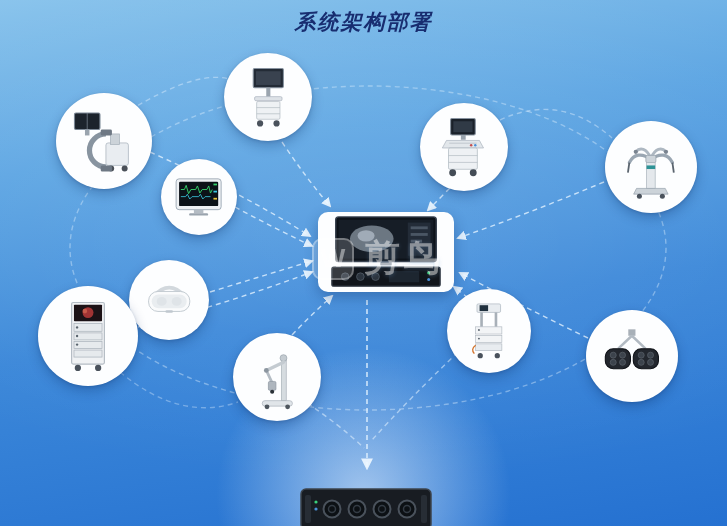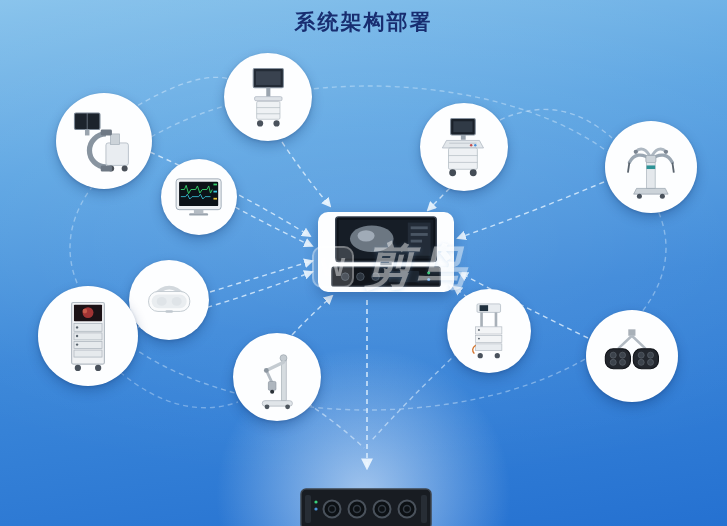--- a/index.html
+++ b/index.html
@@ -18,20 +18,21 @@
 
   .title {
     position: absolute;
     top: 8px; left: 0; right: 0;
     text-align: center;
     font-size: 21px;
     font-weight: bold;
     letter-spacing: 2px;
     color: #182d70;
     z-index: 6;
+    font-style: italic;
   }
 
   .connections {
     position: absolute;
     inset: 0;
     z-index: 1;
     pointer-events: none;
   }
 
   .node {
@@ -84,26 +85,25 @@
     background: rgba(255,255,255,.30);
     border: 2px solid rgba(255,255,255,.65);
     color: rgba(255,255,255,.95);
     font-size: 26px;
     font-weight: bold;
     display: flex;
     align-items: center;
     justify-content: center;
   }
   .watermark .wm-text {
-    font-size: 49px;
+    font-size: 36px;
     font-weight: bold;
     color: rgba(255,255,255,.85);
     letter-spacing: 4px;
     text-shadow: 0 1px 4px rgba(120,170,220,.5);
-    font-style: italic;
   }
 </style>
 </head>
 <body>
 
 <div class="stage">
 
   <div class="title">系统架构部署</div>
 
   <svg class="connections" width="727" height="526" viewBox="0 0 727 526">

